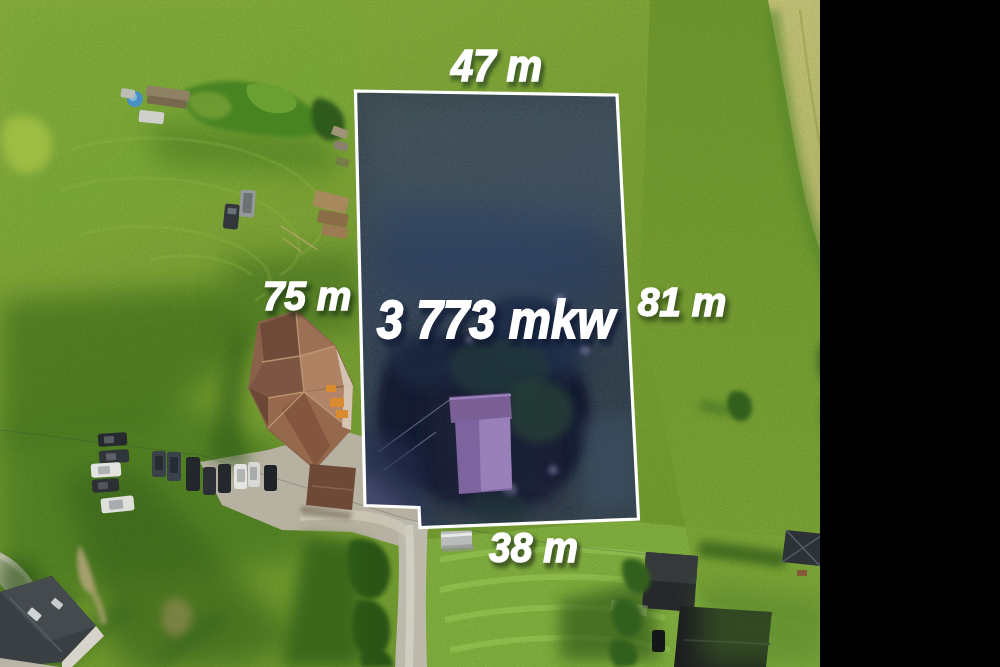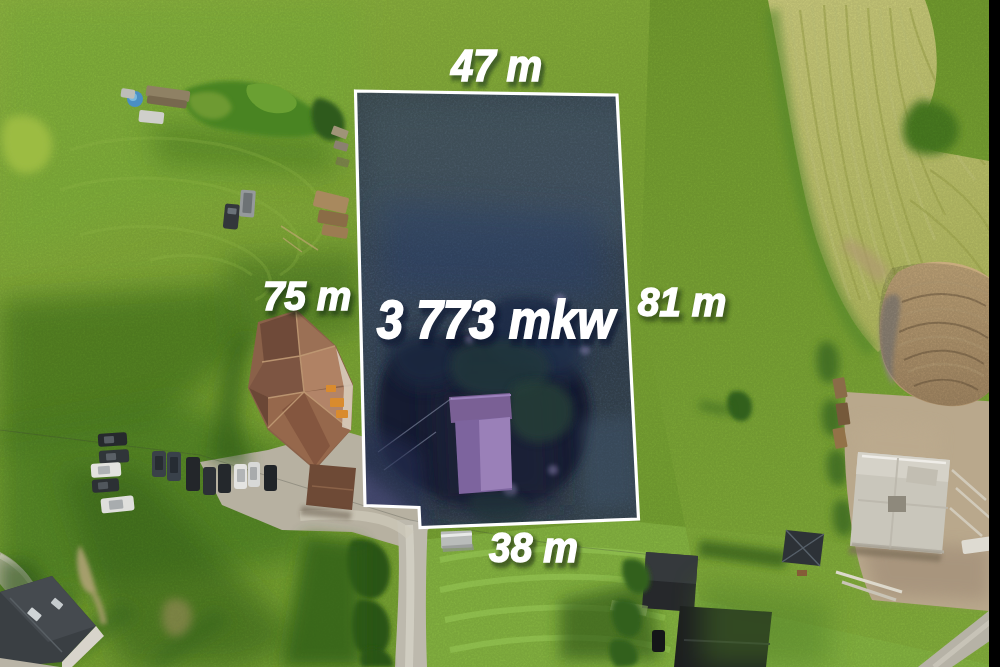--- a/index.html
+++ b/index.html
@@ -1,16 +1,16 @@
 <!DOCTYPE html>
 <html><head>
 <meta charset="utf-8">
 <style>
 html,body{margin:0;padding:0;background:#000}
-#stage{position:relative;width:989px;height:667px;overflow:hidden;font-family:"Liberation Sans",sans-serif}
+#stage{position:relative;width:820px;height:667px;overflow:hidden;font-family:"Liberation Sans",sans-serif}
 svg{display:block}
 </style>
 </head>
 <body>
 <div id="stage">
 <svg width="1000" height="667" viewBox="0 0 1000 667">
 <defs>
 <linearGradient id="grassMain" x1="0" y1="0" x2="0.7" y2="1">
 <stop offset="0" stop-color="#97bd45"></stop>
 <stop offset="0.45" stop-color="#84af38"></stop>

